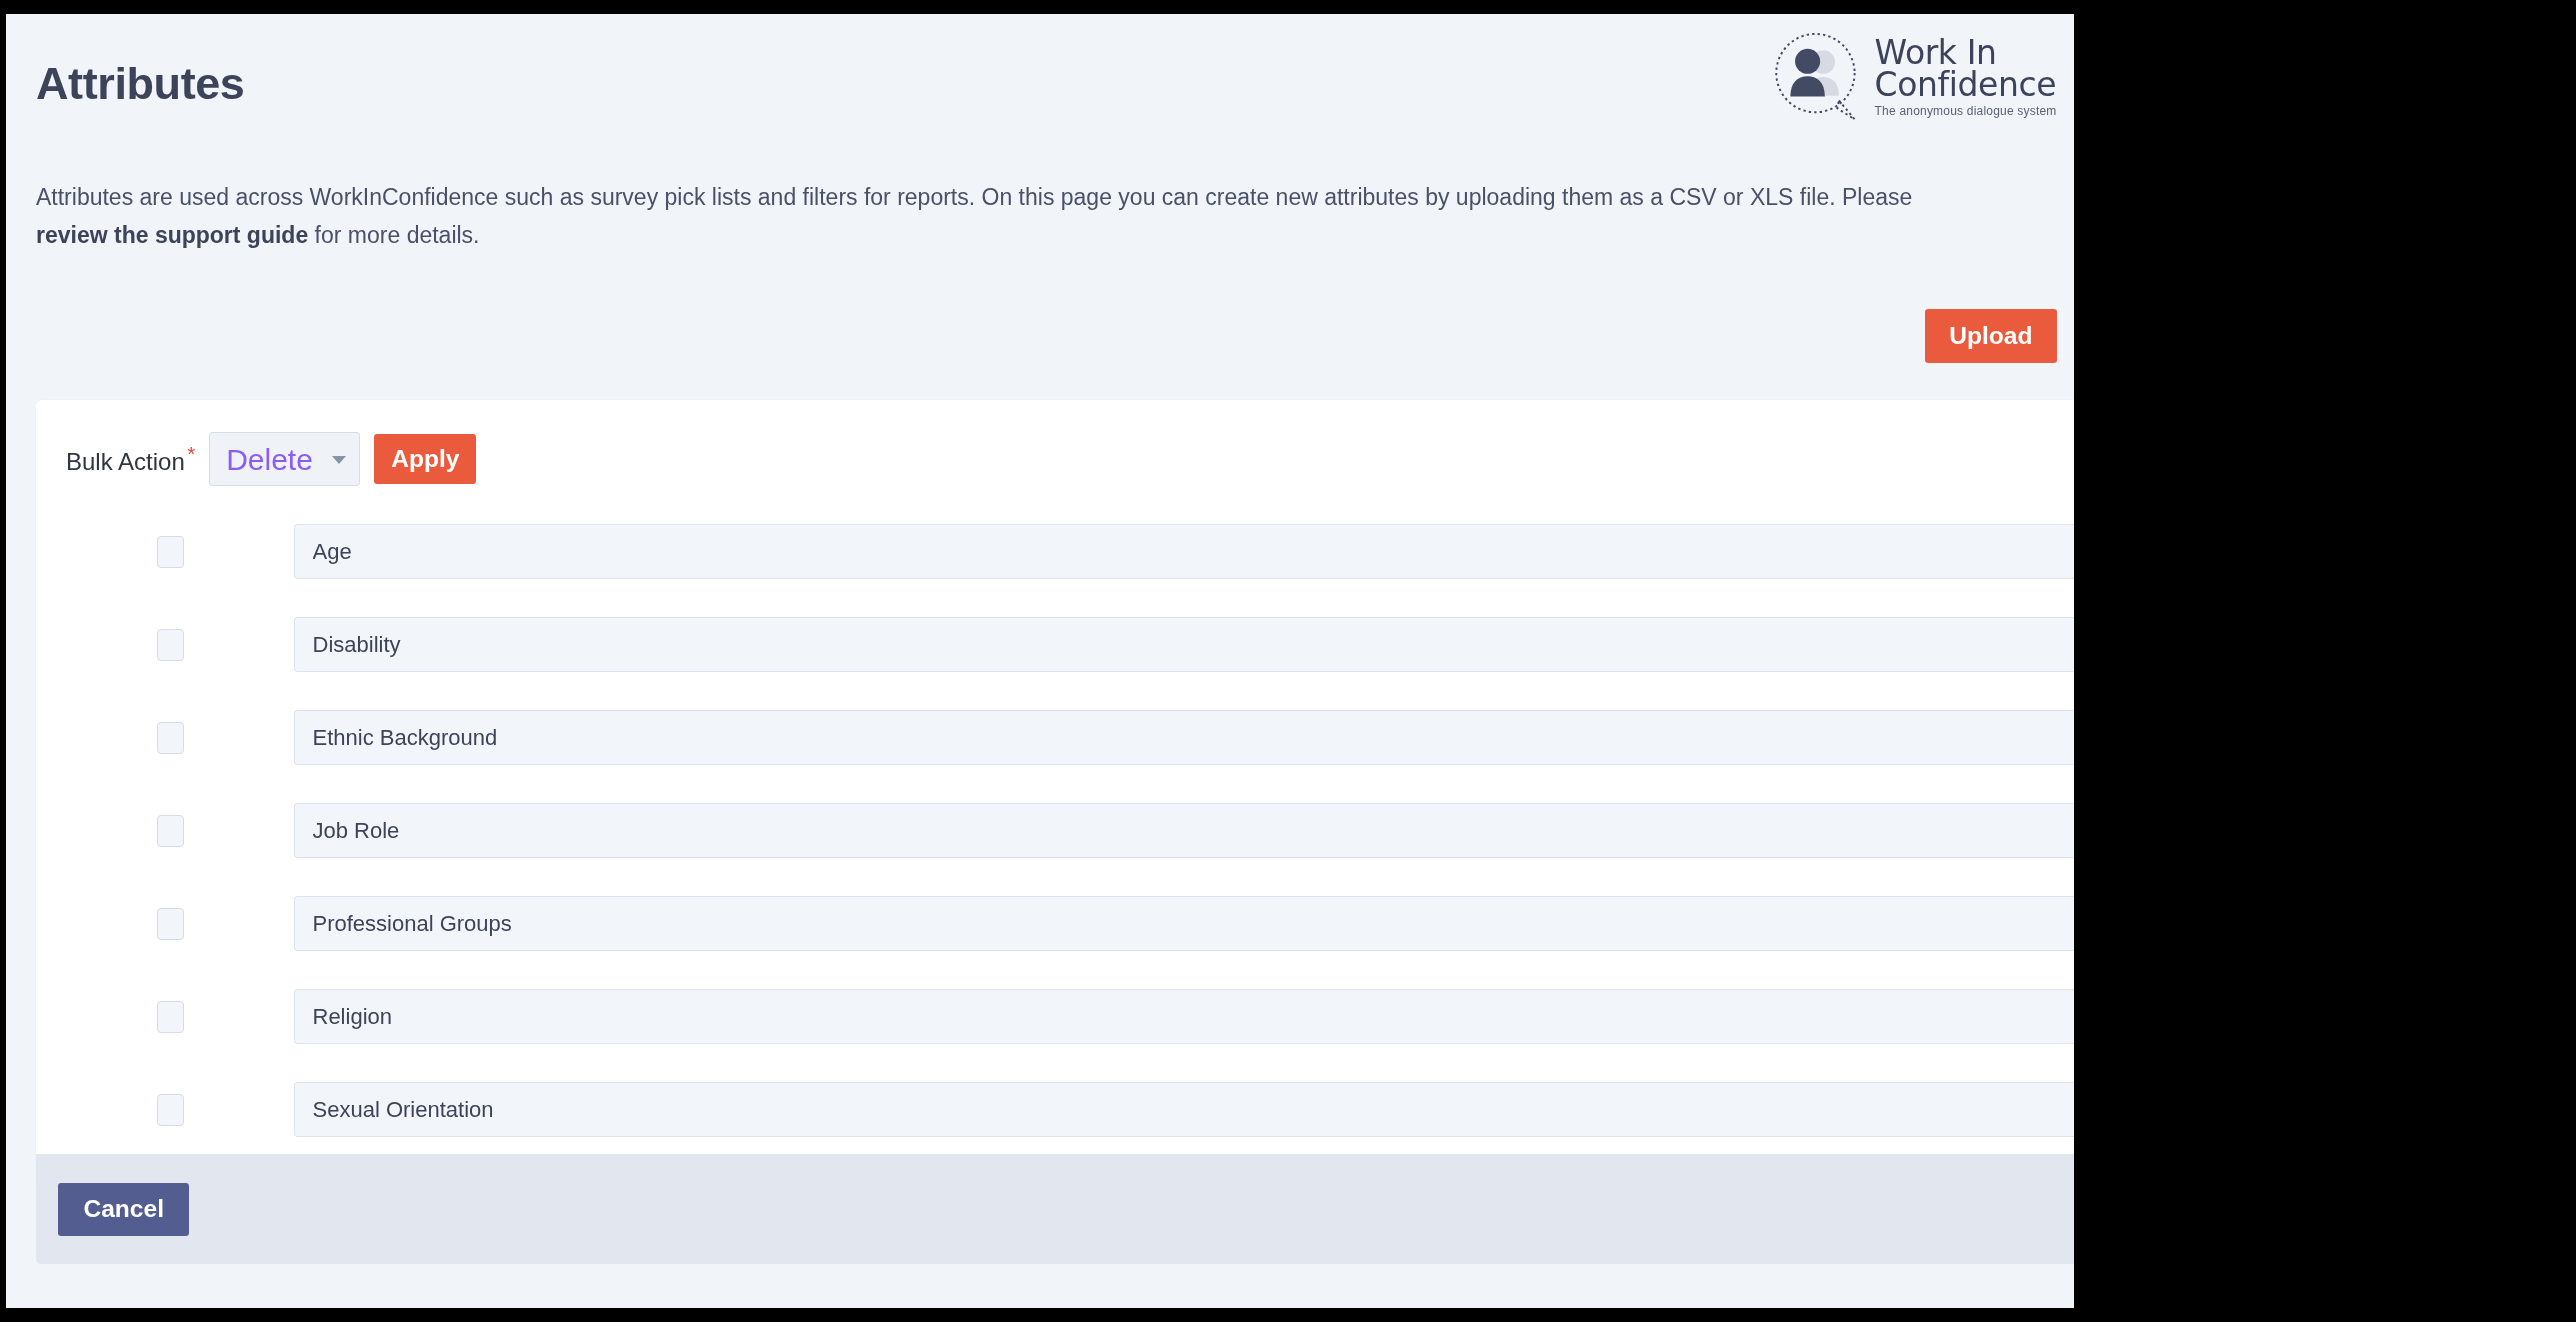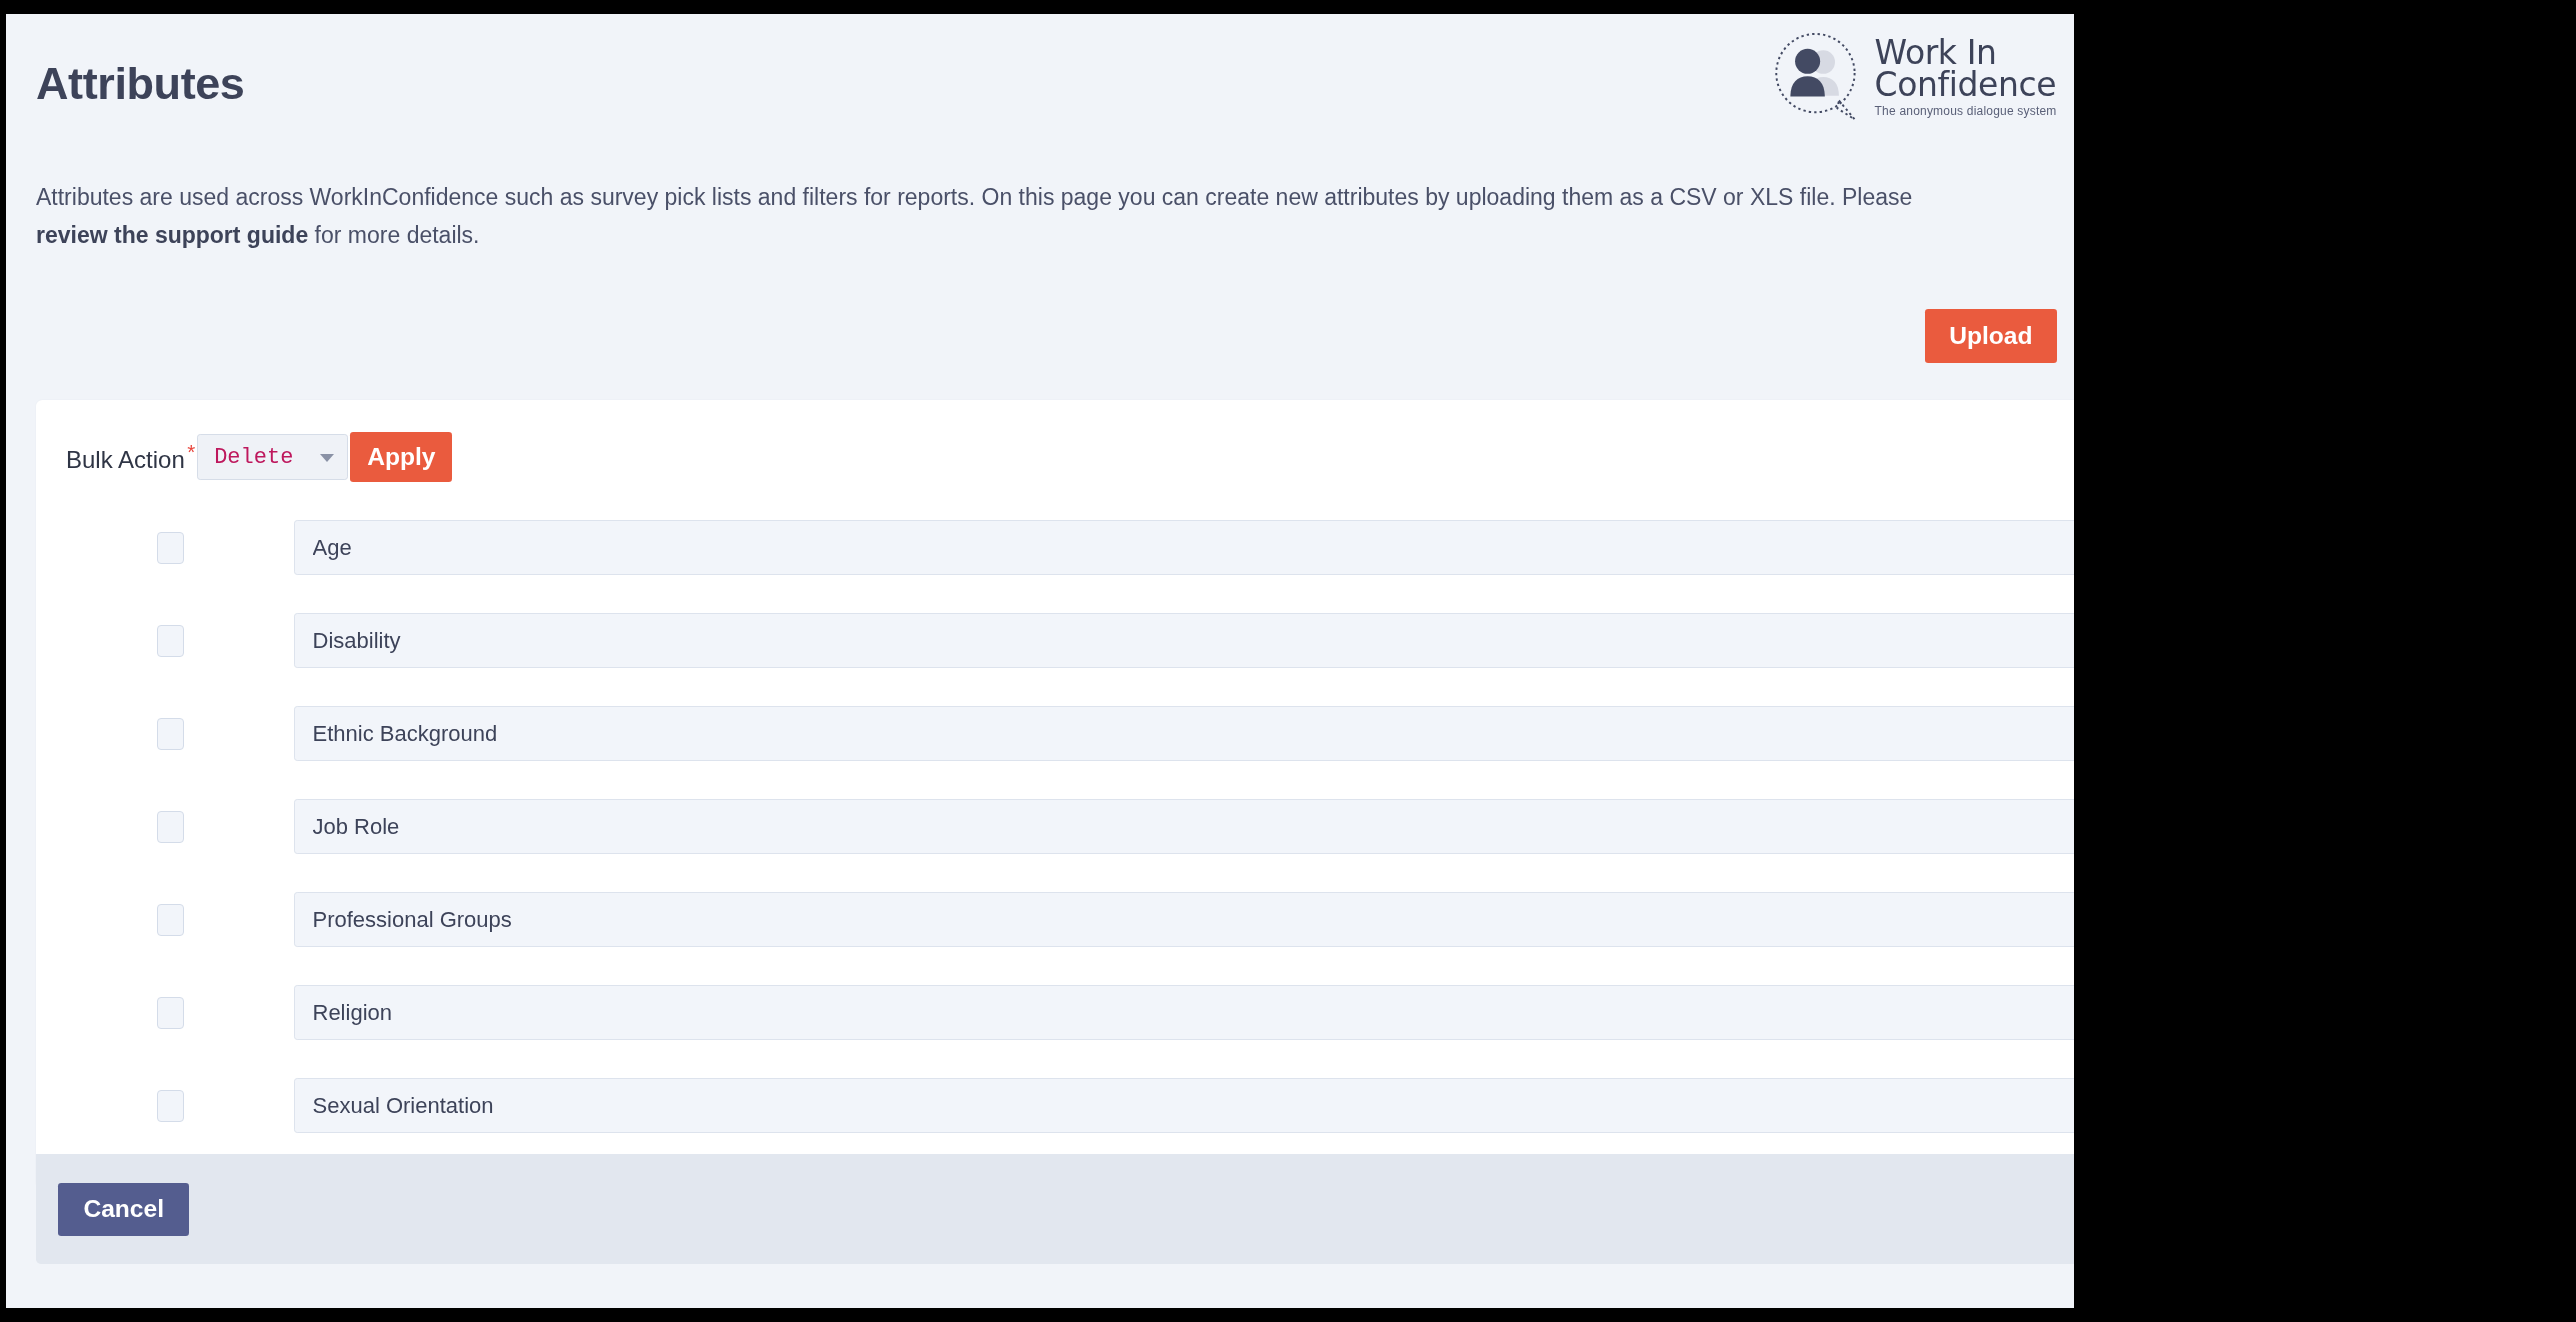--- a/index.html
+++ b/index.html
@@ -101,42 +101,42 @@
     width: 2484px;
     background: #ffffff;
     border-radius: 6.3px;
     box-shadow: 0 0.8px 1.6px rgba(40,50,80,0.06);
   }
 
   
   #bulk-action-row {
     display: flex;
     align-items: center;
-    gap: 2px;
+    gap: 14px;
     padding: 32px 0 0 30px;
   }
   #bulk-action-label {
     font-size: 24px;
     color: #2f3545;
   }
   #bulk-action-required {
     color: #e8453c;
     font-size: 20.6px;
     margin-left: 2.4px;
     vertical-align: super;
   }
   #bulk-action-select {
     -webkit-appearance: none;
     appearance: none;
     background: #eff2f7;
     border: 0.8px solid #d6dde8;
     border-radius: 3.2px;
-    color: #be185d;
-    font-family: Liberation Mono, monospace;
-    font-size: 22px;
+    color: #8b5cf6;
+    font-family: Liberation Sans, sans-serif;
+    font-size: 30px;
     padding: 9.5px 46px 9.5px 16px;
     width: 151px;
     cursor: pointer;
   }
   .select-wrap { position: relative; display: inline-block; }
   .select-caret {
     position: absolute;
     right: 14.3px;
     top: 50%;
     margin-top: -3.2px;

